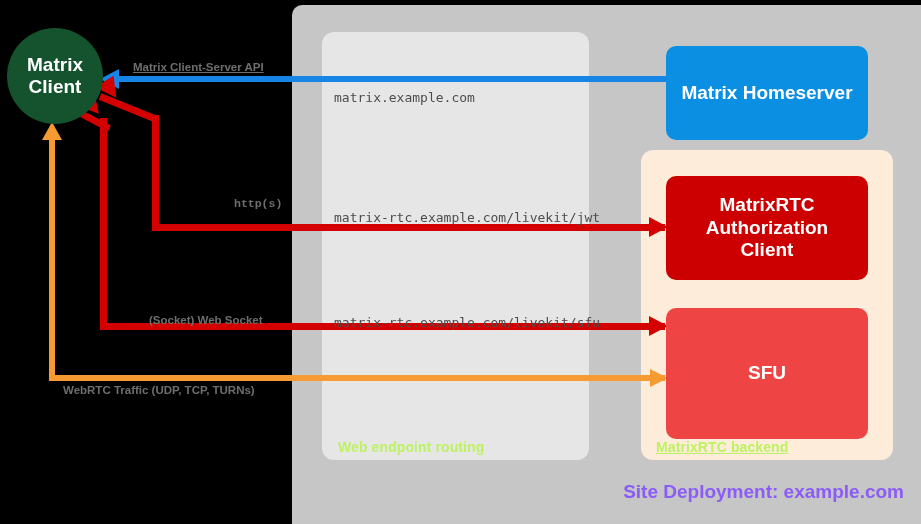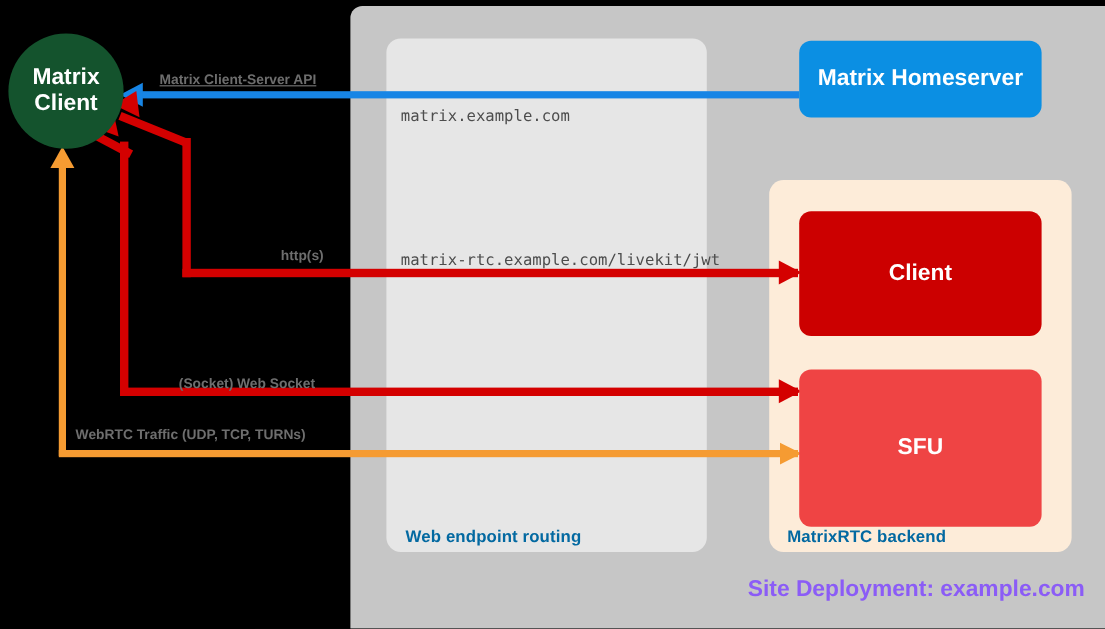--- a/index.html
+++ b/index.html
@@ -42,26 +42,26 @@
     width: 252px;
     height: 310px;
     background: #fdecd9;
     border-radius: 12px;
   }
 
   .panel-label {
     position: absolute;
     font-size: 14px;
     font-weight: bold;
-    color: #0369a1;
+    color: #bef264;
     letter-spacing: 0.1px;
     white-space: nowrap;
   }
   .label-web { left: 338px; top: 439px; }
-  .label-backend { left: 656px; top: 439px; }
+  .label-backend { left: 656px; top: 439px; text-decoration: underline; }
 
   .site-label {
     position: absolute;
     right: 17px;
     top: 481px;
     font-size: 19px;
     font-weight: bold;
     color: #8b5cf6;
     white-space: nowrap;
   }
@@ -81,23 +81,23 @@
     left: 7px;
     top: 28px;
     width: 96px;
     height: 96px;
     border-radius: 50%;
     background: #14532d;
     font-size: 19px;
   }
   .node-homeserver {
     left: 666px;
-    top: 34px;
+    top: 46px;
     width: 202px;
-    height: 64px;
+    height: 94px;
     border-radius: 10px;
     background: #0b8fe3;
     font-size: 19px;
   }
   .node-auth {
     left: 666px;
     top: 176px;
     width: 202px;
     height: 104px;
     border-radius: 10px;
@@ -164,51 +164,54 @@
   <div class="hseg" style="left:152px; top:224px; width:513px; height:7px; background:#d40000;"></div>
 
   <div class="vseg" style="left:152px; top:115px; width:7px; height:116px; background:#d40000;"></div>
 
   <div style="position:absolute; left:100px; top:93px; width:60px; height:7px; background:#d40000;
               transform-origin: 0 50%; transform: rotate(22deg);"></div>
   <div class="arrowhead" style="left:95px; top:77px; border-top:9px solid transparent; border-bottom:13px solid transparent;
               border-right:20px solid #d40000; transform: rotate(-7deg);"></div>
 
   <div class="arrowhead ah-right" style="left:649px; top:217px; border-left:19px solid #d40000;"></div>
-  <div class="conn-label" style="left:234px; top:208px;">http(s)</div>
+  <div class="conn-label" style="left:234px; top:197px;font-family:Liberation Mono, monospace;">http(s)</div>
   <div class="url-label" style="left:334px; top:210px;">matrix-rtc.example.com/livekit/jwt</div>
 
   <div class="hseg" style="left:100px; top:323px; width:565px; height:7px; background:#d40000;"></div>
   <div class="vseg" style="left:100px; top:118px; width:7px; height:212px; background:#d40000;"></div>
   <div style="position:absolute; left:81px; top:110px; width:32px; height:7px; background:#d40000;
               transform-origin: 0 50%; transform: rotate(28deg);"></div>
   <div class="arrowhead" style="left:78px; top:96px; border-top:8px solid transparent; border-bottom:12px solid transparent;
               border-right:19px solid #d40000; transform: rotate(-12deg);"></div>
   <div class="arrowhead ah-right" style="left:649px; top:316px; border-left:19px solid #d40000;"></div>
   <div class="conn-label" style="left:149px; top:314px;">(Socket) Web Socket</div>
+  <div class="url-label" style="left:334px; top:315px;">matrix-rtc.example.com/livekit/sfu</div>
 
   <div class="hseg" style="left:49px; top:375px; width:616px; height:6px; background:#f59b32;"></div>
   <div class="vseg" style="left:49px; top:140px; width:6px; height:240px; background:#f59b32;"></div>
   <div class="arrowhead ah-up" style="left:42px; top:122px; border-bottom:18px solid #f59b32;"></div>
   <div class="arrowhead ah-right" style="left:650px; top:369px; border-left:18px solid #f59b32; border-top-width:9px; border-bottom-width:9px;"></div>
-  <div class="conn-label" style="left:63px; top:357px;">WebRTC Traffic (UDP, TCP, TURNs)</div>
+  <div class="conn-label" style="left:63px; top:384px;">WebRTC Traffic (UDP, TCP, TURNs)</div>
 
   <div class="node node-client">
     <div>
       <div>Matrix</div>
       <div>Client</div>
     </div>
   </div>
 
   <div class="node node-homeserver">
     <div>Matrix Homeserver</div>
   </div>
 
   <div class="node node-auth">
     <div>
+      <div>MatrixRTC</div>
+      <div>Authorization</div>
       <div>Client</div>
     </div>
   </div>
 
   <div class="node node-sfu">
     <div>SFU</div>
   </div>
 
 </div>
 

